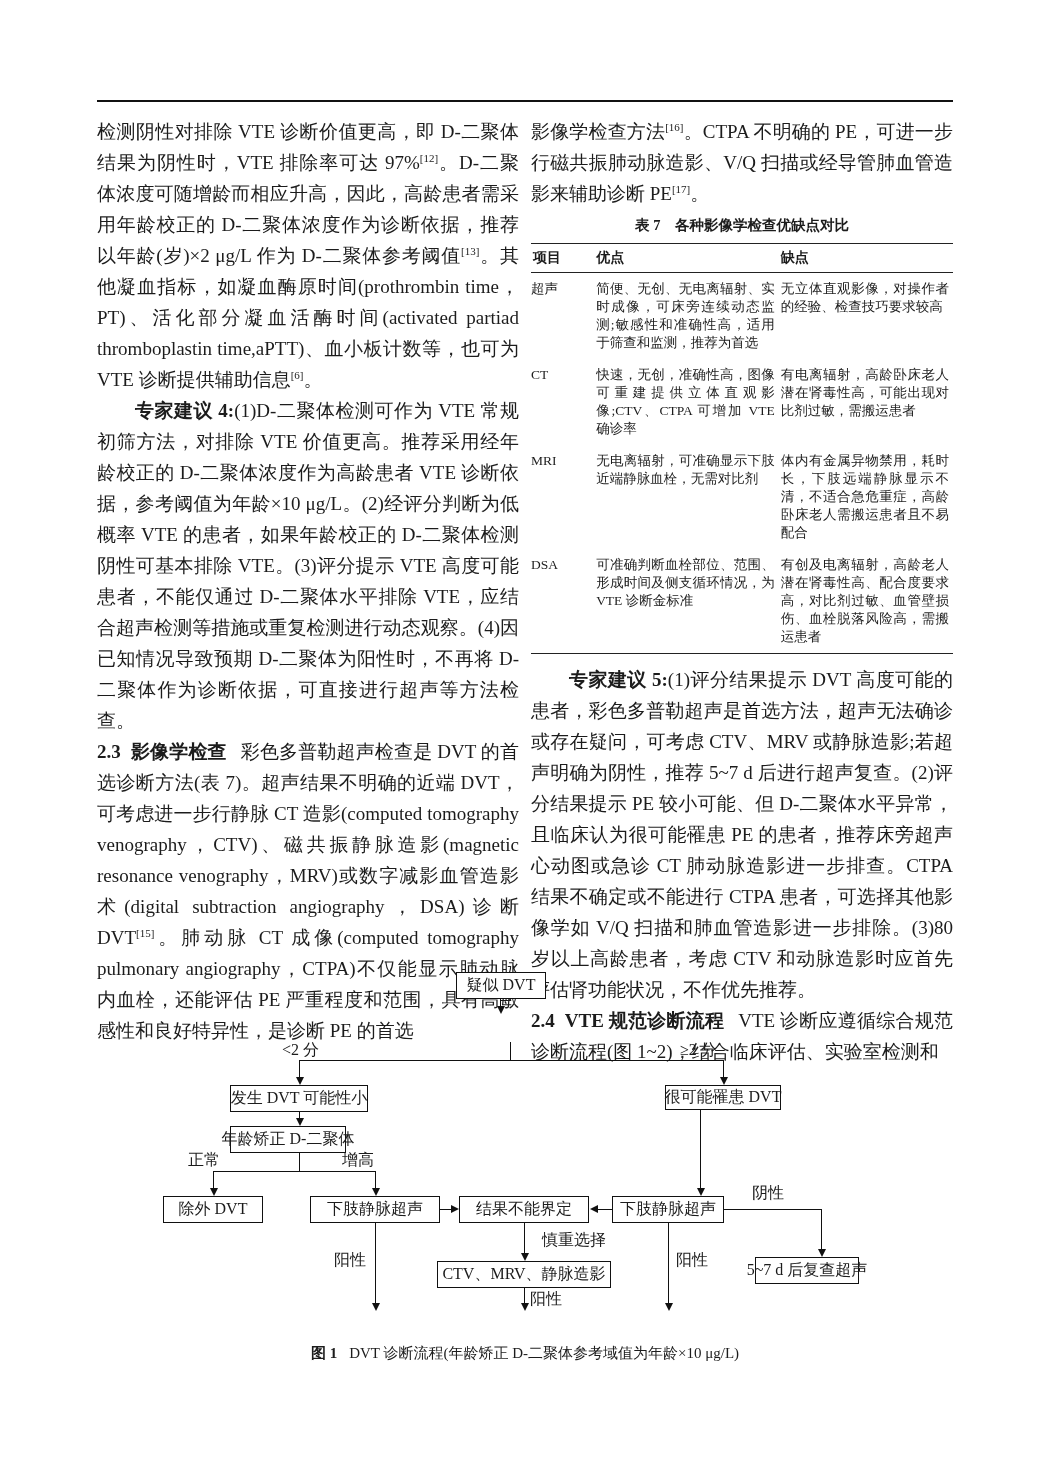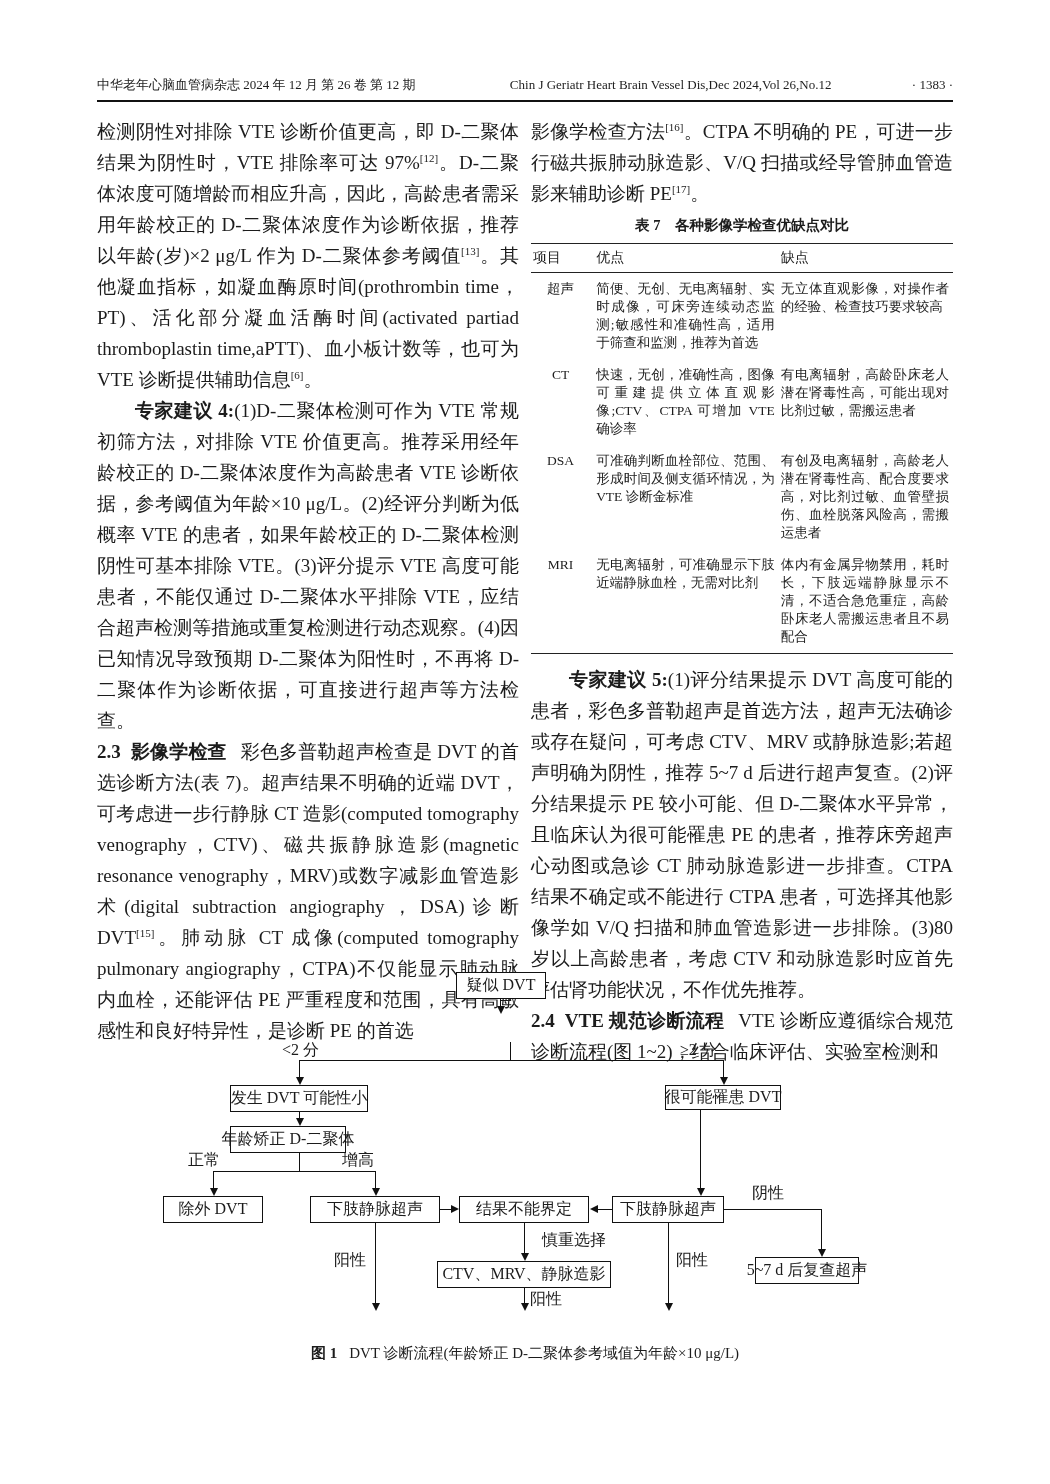--- a/index.html
+++ b/index.html
@@ -23,48 +23,43 @@
   .indent{text-indent:2em;}
   .lead{font-weight:bold;}
   .secnum{font-weight:bold;margin-right:10px;}
   .sechead{font-weight:bold;margin-right:14px;}
   sup{font-size:11px;line-height:0;}
   
   .t7{margin:6px 0 10px 0;}
   .t7-title{font-weight:bold;font-size:14.5px;text-align:center;margin:4px 0 8px 0;line-height:20px;}
   table.t7tab{border-collapse:collapse;width:100%;font-size:13.5px;line-height:18px;
     border-top:1.5px solid #222;border-bottom:1.5px solid #222;}
-  table.t7tab th{border-bottom:1.2px solid #222;font-weight:normal;padding:5px 2px;font-size:14px;}
+  table.t7tab th{border-bottom:1.2px solid #222;font-weight:bold;padding:5px 2px;font-size:14px;}
   table.t7tab td{vertical-align:top;padding:7px 4px 7px 2px;text-align:justify;}
-  table.t7tab td.item{text-align:center;padding-left:0;white-space:nowrap;}
+  table.t7tab td.item{text-align:left;padding-left:0;white-space:nowrap;}
   
   .fbox{
     position:absolute;border:1px solid #111;background:#fff;box-sizing:border-box;
     display:flex;align-items:center;justify-content:center;
     font-size:16px;white-space:nowrap;padding:0 3px;
   }
   .flabel{position:absolute;font-size:16px;white-space:nowrap;}
   .vl{position:absolute;width:1px;background:#111;}
   .hl{position:absolute;height:1px;background:#111;}
   .arr-d{position:absolute;width:0;height:0;border-left:4px solid transparent;border-right:4px solid transparent;border-top:8px solid #111;}
   .arr-r{position:absolute;width:0;height:0;border-top:4px solid transparent;border-bottom:4px solid transparent;border-left:8px solid #111;}
   .arr-l{position:absolute;width:0;height:0;border-top:4px solid transparent;border-bottom:4px solid transparent;border-right:8px solid #111;}
   .fig-caption{position:absolute;left:0;top:1344px;width:1050px;text-align:center;font-size:15px;}
   .fig-caption .fig{font-weight:bold;margin-right:12px;}
 </style>
 </head>
 <body>
 
 <div class="page">
 
-  <div class="runhead">
-    <span>中华老年心脑血管病杂志 2024 年 12 月 第 26 卷 第 12 期</span>
-    <span class="en">Chin J Geriatr Heart Brain Vessel Dis,Dec 2024,Vol 26,No.12</span>
-    <span>· 1383 ·</span>
-  </div>
   <div class="rule"></div>
 
   <div class="cols">
 
     <div class="col">
       <p><span>检测阴性对排除 VTE 诊断价值更高，即 D-二聚体结果为阴性时，VTE 排除率可达 97%</span><sup>[12]</sup><span>。D-二聚体浓度可随增龄而相应升高，因此，高龄患者需采用年龄校正的 D-二聚体浓度作为诊断依据，推荐以年龄(岁)×2 μg/L 作为 D-二聚体参考阈值</span><sup>[13]</sup><span>。其他凝血指标，如凝血酶原时间(prothrombin time，PT)、活化部分凝血活酶时间(activated partiad thromboplastin time,aPTT)、血小板计数等，也可为 VTE 诊断提供辅助信息</span><sup>[6]</sup><span>。</span></p>
       <p class="indent"><span class="lead">专家建议 4:</span><span>(1)D-二聚体检测可作为 VTE 常规初筛方法，对排除 VTE 价值更高。推荐采用经年龄校正的 D-二聚体浓度作为高龄患者 VTE 诊断依据，参考阈值为年龄×10 μg/L。(2)经评分判断为低概率 VTE 的患者，如果年龄校正的 D-二聚体检测阴性可基本排除 VTE。(3)评分提示 VTE 高度可能患者，不能仅通过 D-二聚体水平排除 VTE，应结合超声检测等措施或重复检测进行动态观察。(4)因已知情况导致预期 D-二聚体为阳性时，不再将 D-二聚体作为诊断依据，可直接进行超声等方法检查。</span></p>
       <p><span class="secnum">2.3</span><span class="sechead">影像学检查</span><span>彩色多普勒超声检查是 DVT 的首选诊断方法(表 7)。超声结果不明确的近端 DVT，可考虑进一步行静脉 CT 造影(computed tomography venography，CTV)、磁共振静脉造影(magnetic resonance venography，MRV)或数字减影血管造影术(digital subtraction angiography，DSA)诊断 DVT</span><sup>[15]</sup><span>。肺动脉 CT 成像(computed tomography pulmonary angiography，CTPA)不仅能显示肺动脉内血栓，还能评估 PE 严重程度和范围，具有高敏感性和良好特异性，是诊断 PE 的首选</span></p>
     </div>
 
@@ -91,28 +86,28 @@
               <td class="item">超声</td>
               <td>简便、无创、无电离辐射、实时成像，可床旁连续动态监测;敏感性和准确性高，适用于筛查和监测，推荐为首选</td>
               <td>无立体直观影像，对操作者的经验、检查技巧要求较高</td>
             </tr>
             <tr>
               <td class="item">CT</td>
               <td>快速，无创，准确性高，图像可重建提供立体直观影像;CTV、CTPA 可增加 VTE 确诊率</td>
               <td>有电离辐射，高龄卧床老人潜在肾毒性高，可能出现对比剂过敏，需搬运患者</td>
             </tr>
             <tr>
+              <td class="item">MRI</td>
+              <td>无电离辐射，可准确显示下肢近端静脉血栓，无需对比剂</td>
+              <td>体内有金属异物禁用，耗时长，下肢远端静脉显示不清，不适合急危重症，高龄卧床老人需搬运患者且不易配合</td>
+            </tr>
+            <tr>
               <td class="item">DSA</td>
               <td>可准确判断血栓部位、范围、形成时间及侧支循环情况，为 VTE 诊断金标准</td>
               <td>有创及电离辐射，高龄老人潜在肾毒性高、配合度要求高，对比剂过敏、血管壁损伤、血栓脱落风险高，需搬运患者</td>
-            </tr>
-            <tr>
-              <td class="item">MRI</td>
-              <td>无电离辐射，可准确显示下肢近端静脉血栓，无需对比剂</td>
-              <td>体内有金属异物禁用，耗时长，下肢远端静脉显示不清，不适合急危重症，高龄卧床老人需搬运患者且不易配合</td>
             </tr>
           </tbody>
         </table>
       </div>
 
       <p class="indent"><span class="lead">专家建议 5:</span><span>(1)评分结果提示 DVT 高度可能的患者，彩色多普勒超声是首选方法，超声无法确诊或存在疑问，可考虑 CTV、MRV 或静脉造影;若超声明确为阴性，推荐 5~7 d 后进行超声复查。(2)评分结果提示 PE 较小可能、但 D-二聚体水平异常，且临床认为很可能罹患 PE 的患者，推荐床旁超声心动图或急诊 CT 肺动脉造影进一步排查。CTPA 结果不确定或不能进行 CTPA 患者，可选择其他影像学如 V/Q 扫描和肺血管造影进一步排除。(3)80 岁以上高龄患者，考虑 CTV 和动脉造影时应首先评估肾功能状况，不作优先推荐。</span></p>
       <p><span class="secnum">2.4</span><span class="sechead">VTE 规范诊断流程</span><span>VTE 诊断应遵循综合规范诊断流程(图 1~2)，结合临床评估、实验室检测和</span></p>
     </div>
   </div>
 

